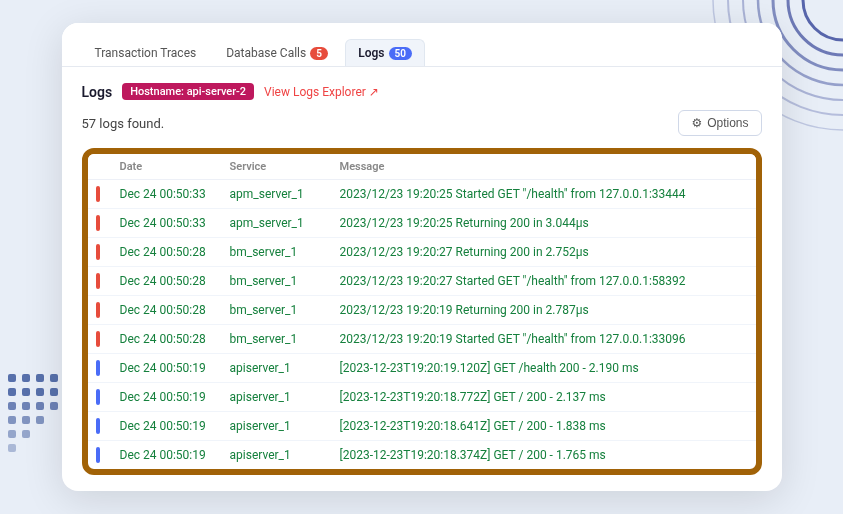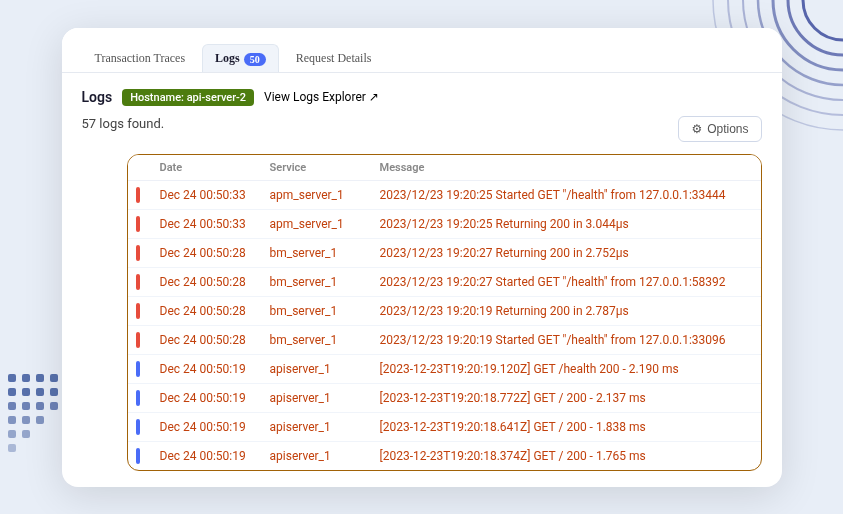--- a/index.html
+++ b/index.html
@@ -44,21 +44,20 @@
       font-size: 12px;
       cursor: pointer;
       color: #555;
       white-space: nowrap;
       border: 1px solid transparent;
       border-bottom: none;
       background: transparent;
       display: flex;
       align-items: flex-end;
       gap: 4px;
-      font-family: Liberation Serif, serif;
     }
 
     .tab.active {
       background: #f0f4fa;
       color: #1a1a2e;
       font-weight: 600;
       border-color: #e0e7f0;
     }
 
     .tab-badge {
@@ -89,42 +88,42 @@
       margin-bottom: 10px;
     }
 
     .logs-title {
       font-size: 14px;
       font-weight: 600;
       color: #1a1a2e;
     }
 
     .hostname-badge {
-      background: #4d7c0f;
+      background: #be185d;
       color: white;
       border-radius: 4px;
       padding: 2px 8px;
       font-size: 11px;
       font-weight: 500;
     }
 
     .view-logs-link {
-      color: #000000;
+      color: #ef4444;
       font-size: 12px;
       cursor: pointer;
       text-decoration: none;
       display: flex;
       align-items: center;
       gap: 3px;
     }
 
     
     .stats-row {
       display: flex;
-      align-items: flex-start;
+      align-items: center;
       justify-content: space-between;
       margin-bottom: 12px;
     }
 
     .logs-count {
       font-size: 13px;
       color: #444;
     }
 
     .options-btn {
@@ -152,21 +151,21 @@
       padding: 6px 8px;
       color: #888;
       font-weight: 600;
       font-size: 11px;
       border-bottom: 1px solid #edf0f7;
       background: white;
     }
 
     .logs-table td {
       padding: 6px 8px;
-      color: #c2410c;
+      color: #15803d;
       border-bottom: 1px solid #f0f4fa;
       vertical-align: middle;
     }
 
     .logs-table tr:last-child td {
       border-bottom: none;
     }
 
     .log-indicator {
       width: 4px;
@@ -250,26 +249,27 @@
   <rect x="14" y="56" width="8" height="8" rx="2" fill="#1a3a8a" opacity="0.4"></rect>
   <rect x="0" y="70" width="8" height="8" rx="2" fill="#1a3a8a" opacity="0.3"></rect>
 </svg>
 
 <div class="main-card">
 
   <div class="tabs-bar">
     <div class="tab">
       <span>Transaction Traces</span>
     </div>
+    <div class="tab">
+      <span>Database Calls</span>
+      <span class="tab-badge red">5</span>
+    </div>
     <div class="tab active">
       <span>Logs</span>
       <span class="tab-badge">50</span>
-    </div>
-    <div class="tab">
-      <span>Request Details</span>
     </div>
   </div>
 
   <div class="content">
 
     <div class="logs-header">
       <span class="logs-title">Logs</span>
       <span class="hostname-badge">Hostname: api-server-2</span>
       <a class="view-logs-link">
         <span>View Logs Explorer</span>
@@ -278,21 +278,21 @@
     </div>
 
     <div class="stats-row">
       <span class="logs-count">57 logs found.</span>
       <button class="options-btn">
         <span>⚙</span>
         <span>Options</span>
       </button>
     </div>
 
-    <div style="overflow: hidden; border-radius: 12px; border: 1px solid #a16207; margin-left: 45px;">
+    <div style="overflow: hidden; border-radius: 12px; border: 6px solid #a16207;">
       <table class="logs-table">
         <thead>
           <tr>
             <th style="width: 16px; padding-left: 8px;"></th>
             <th>Date</th>
             <th>Service</th>
             <th>Message</th>
           </tr>
         </thead>
         <tbody id="logs-tbody">

